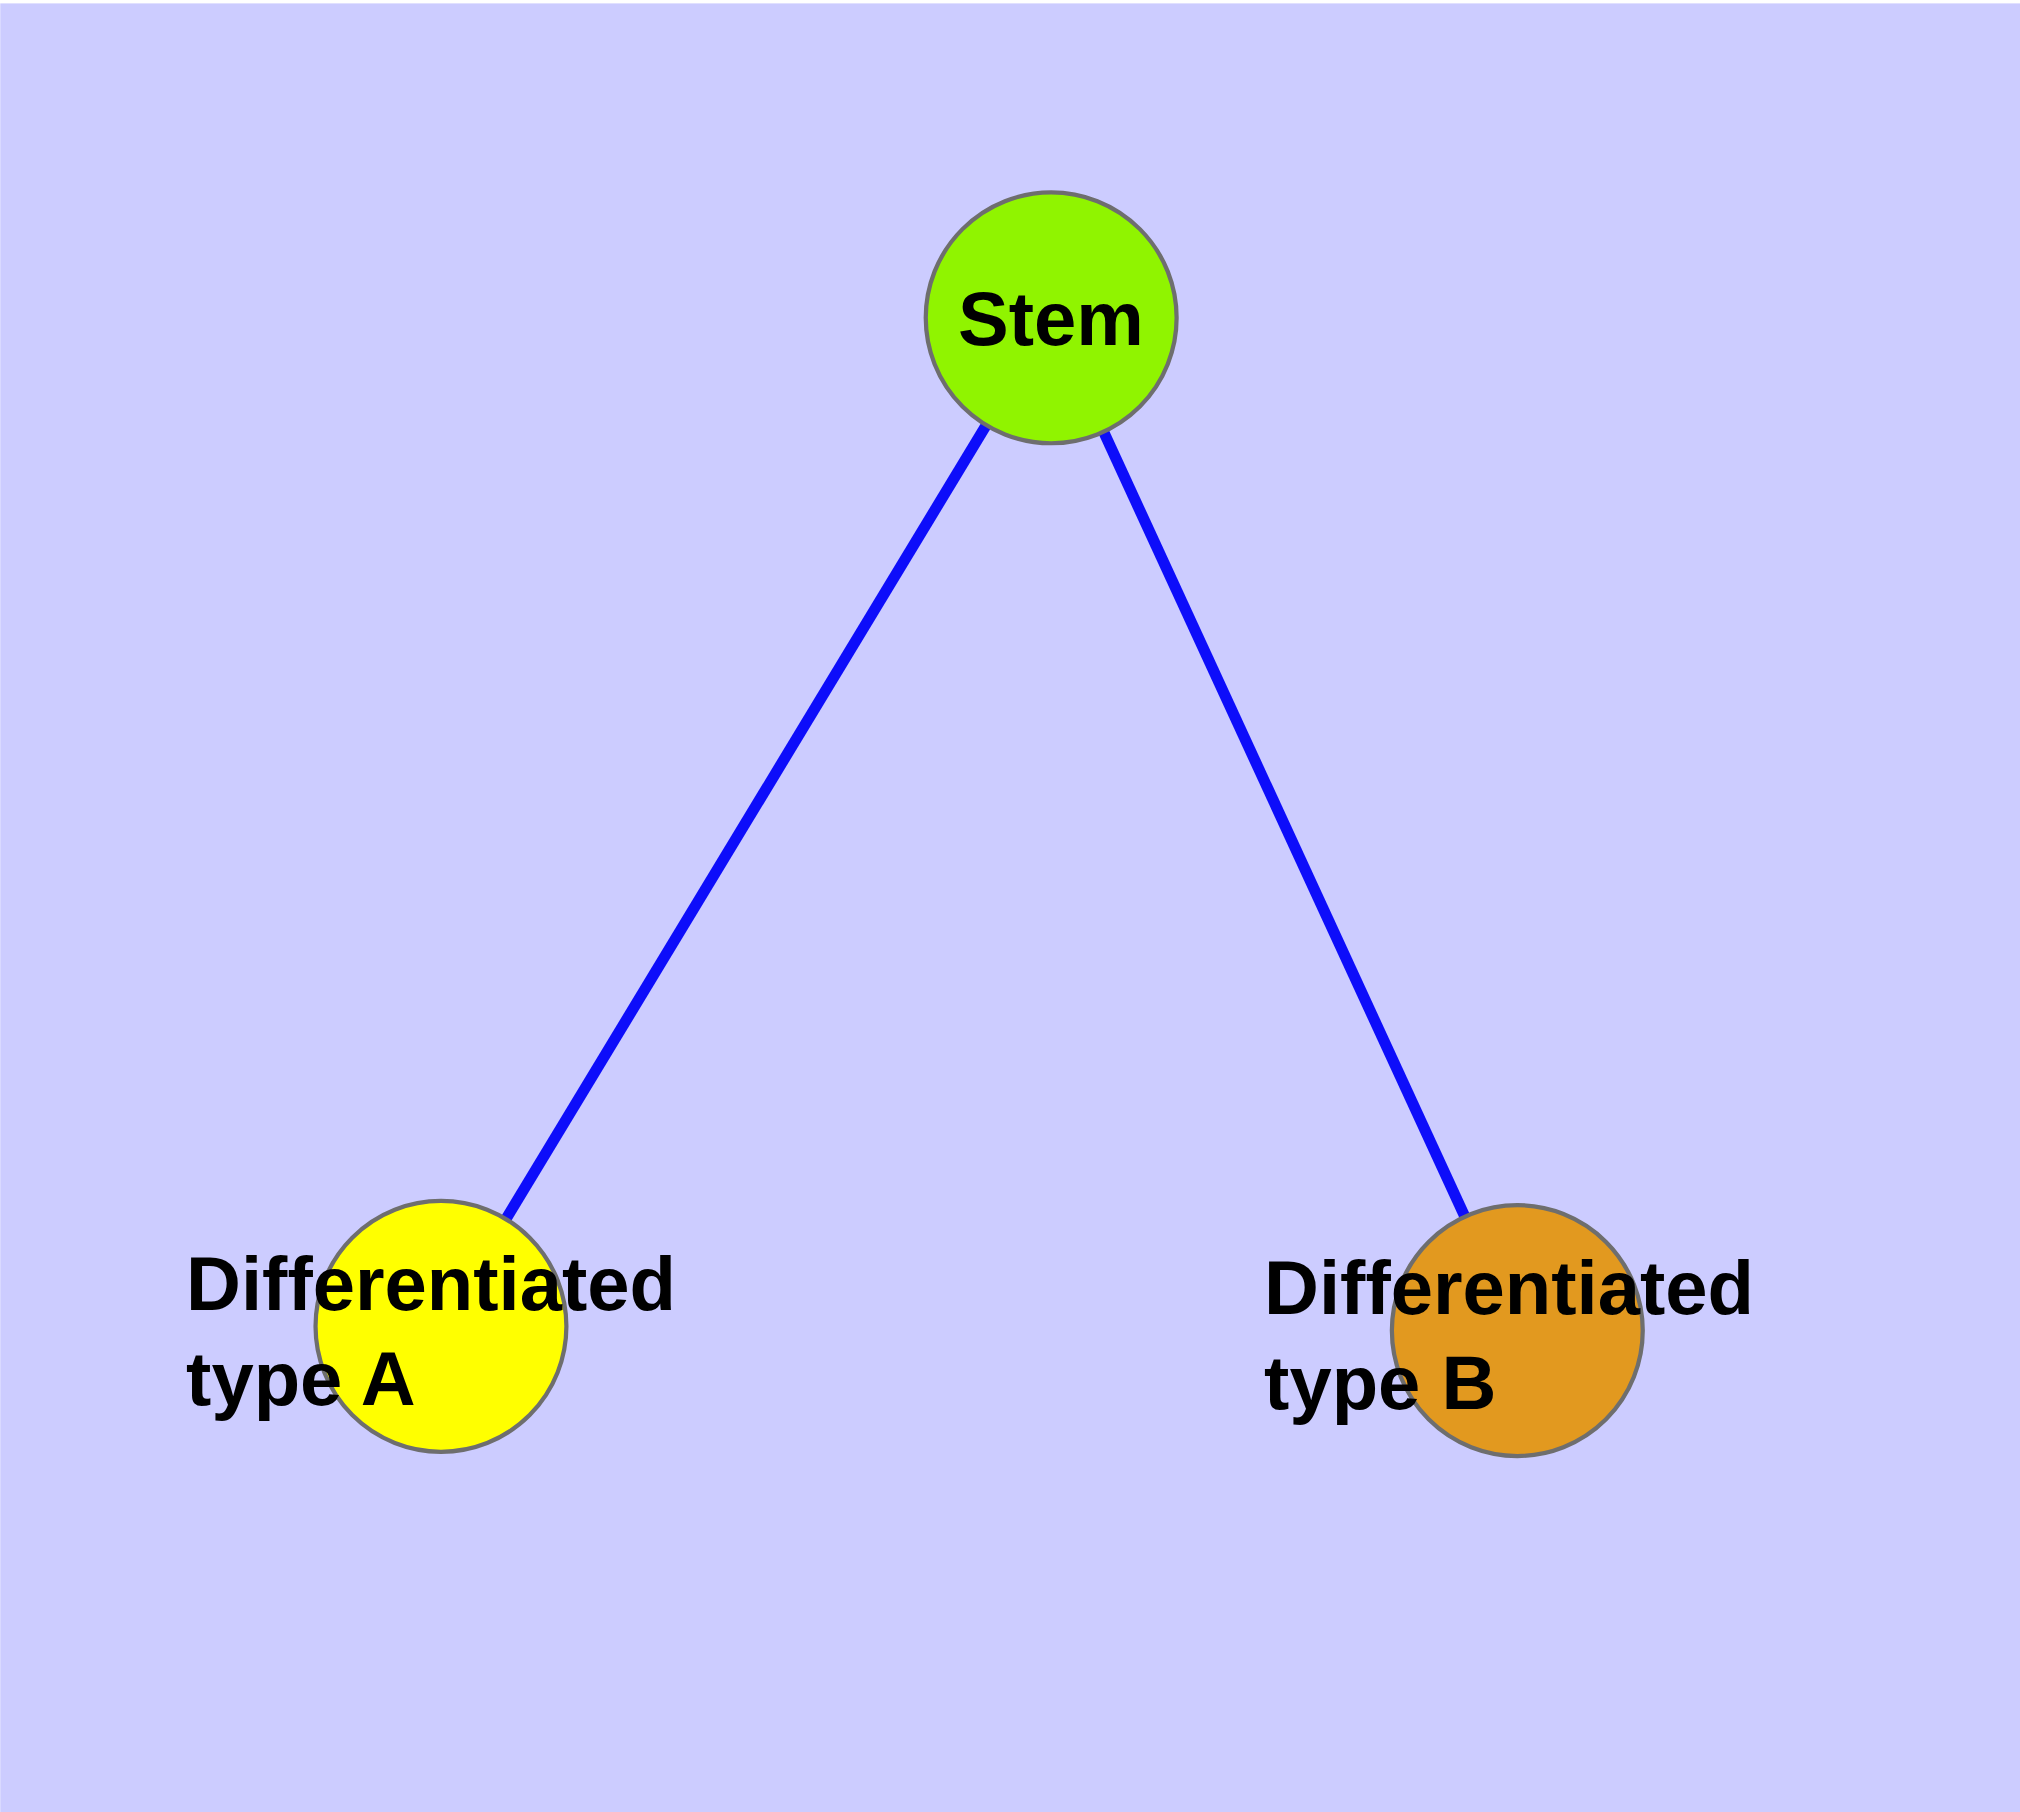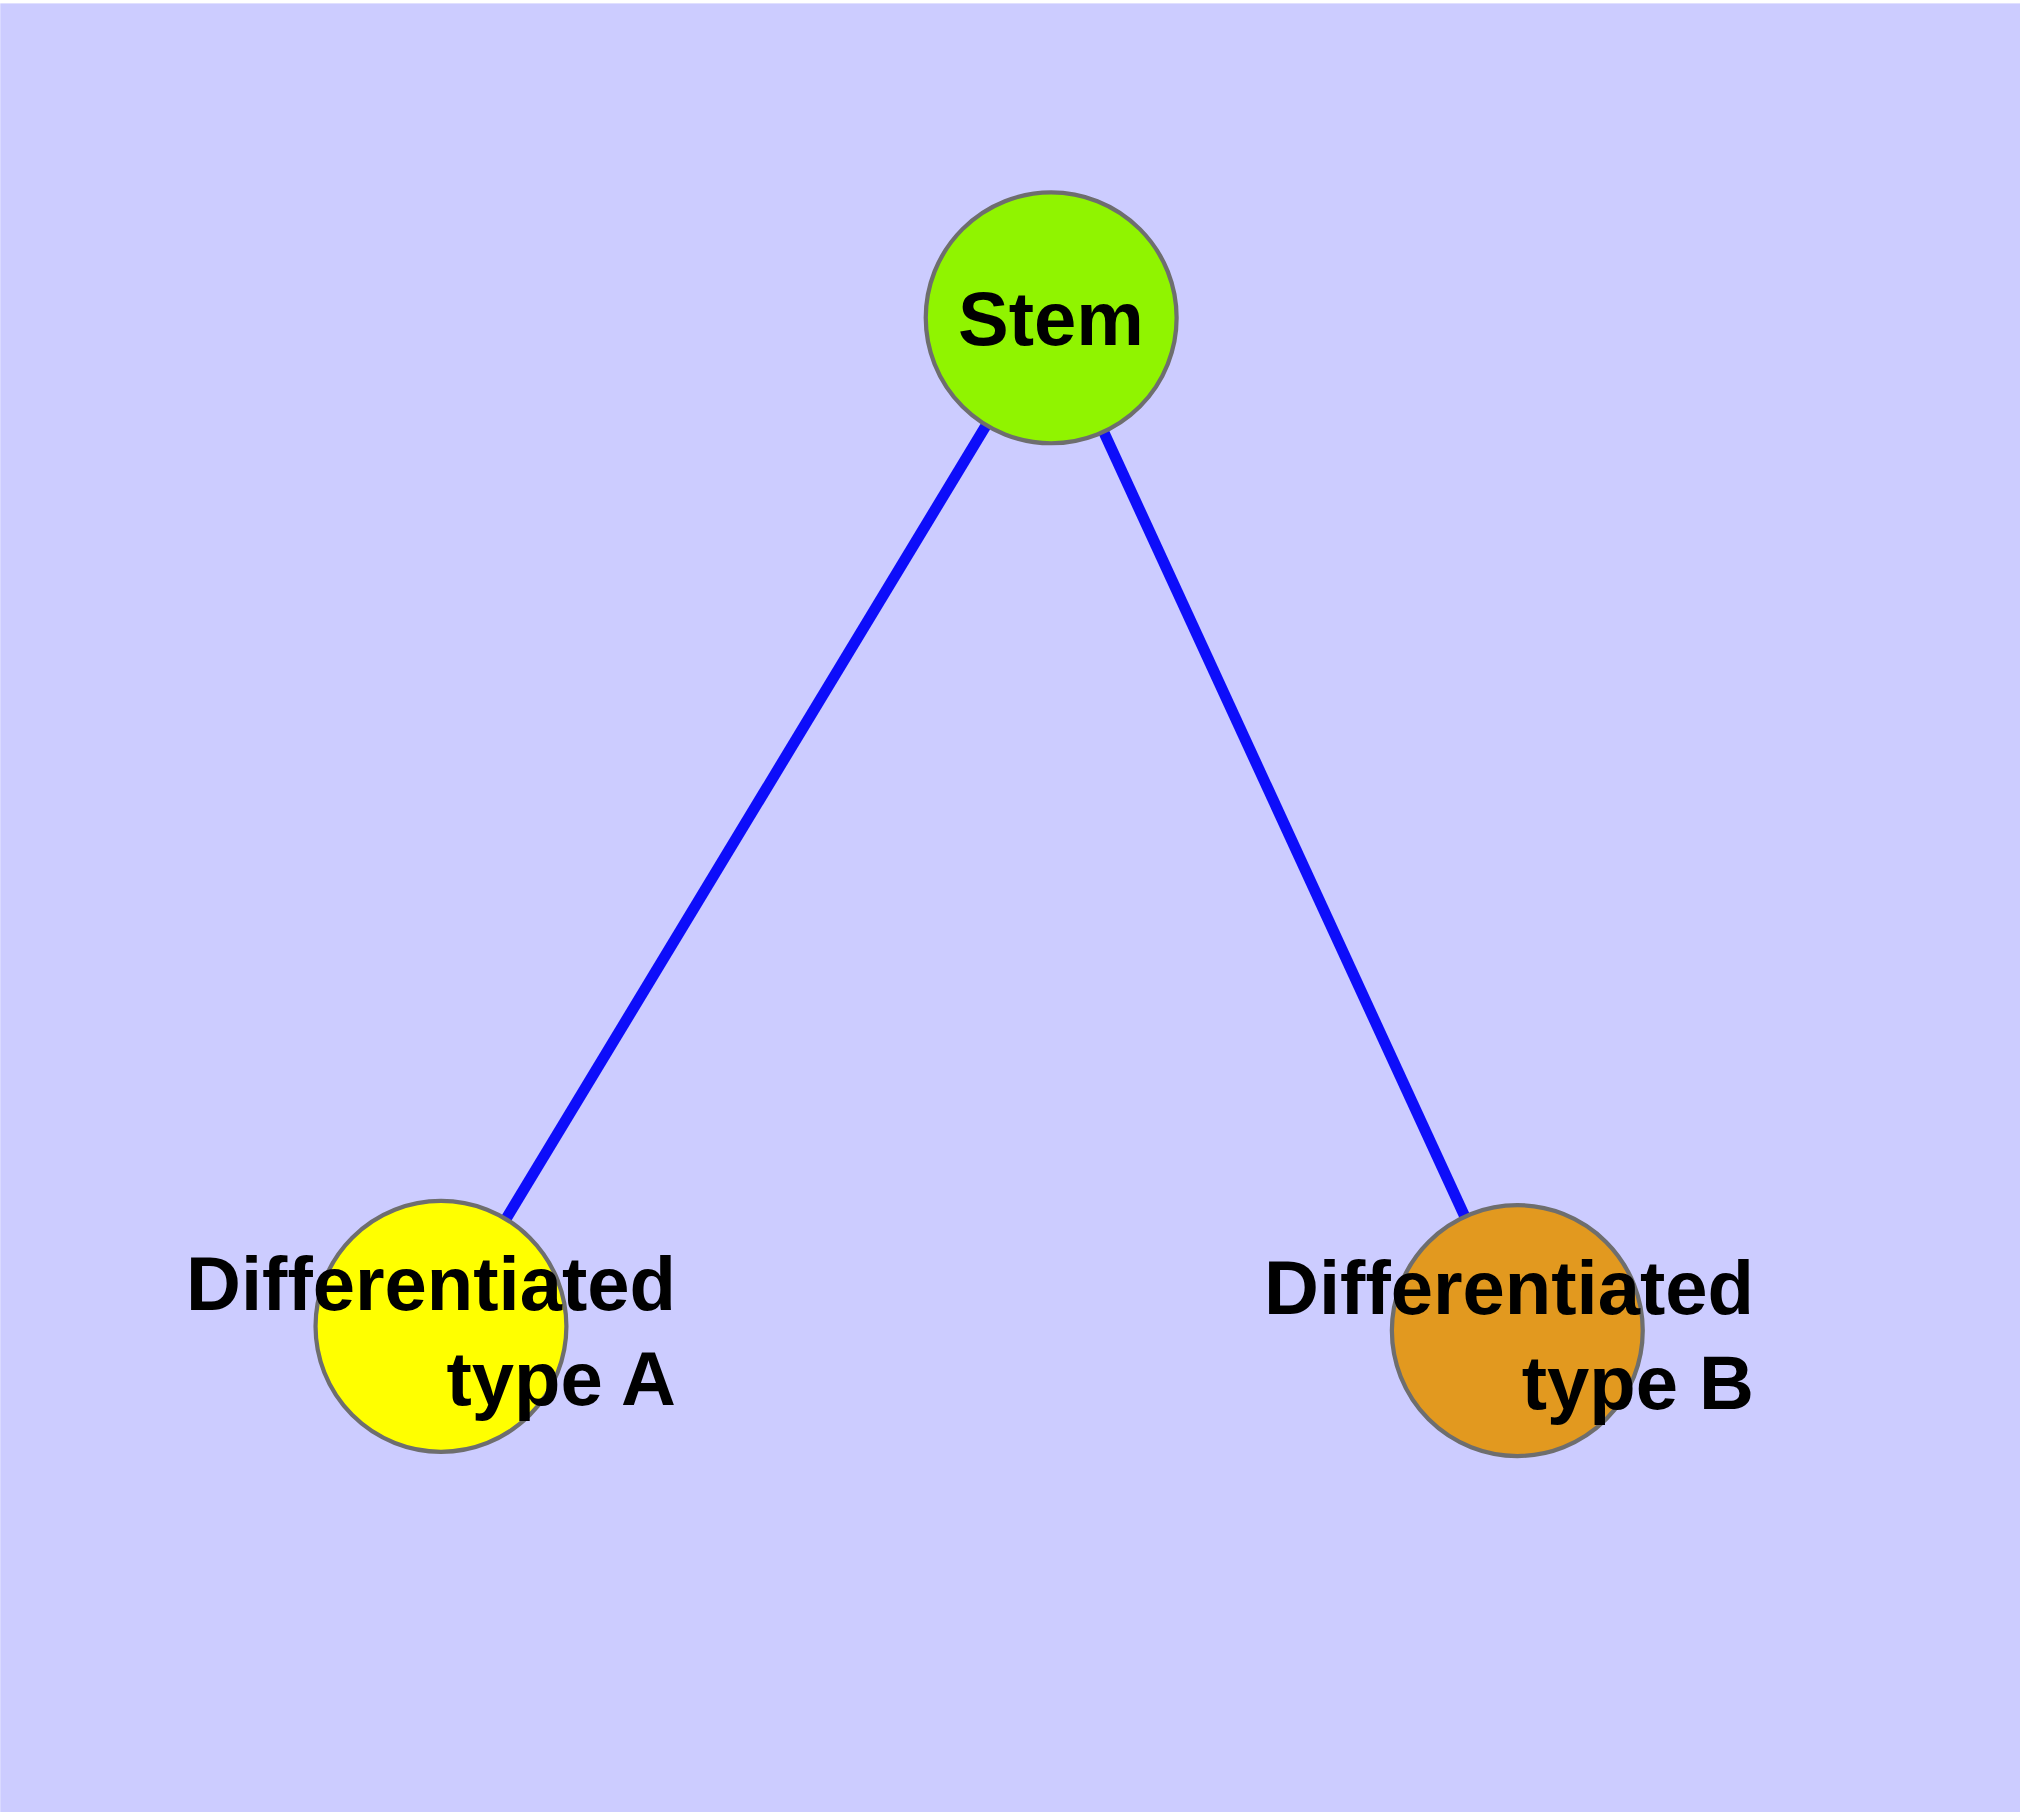--- a/index.html
+++ b/index.html
@@ -23,21 +23,21 @@
     top: 0;
     display: block;
   }
   .node-label {
     position: absolute;
     transform: translate(-50%, -50%);
     color: #000000;
     font-size: 76px;
     font-weight: bold;
     line-height: 95px;
-    text-align: right;
+    text-align: left;
     white-space: pre-line;
     letter-spacing: 0;
     user-select: none;
   }
 </style>
 </head>
 <body>
 
 <div class="canvas">
   <svg width="2021" height="1812" viewBox="0 0 2384 2138">

